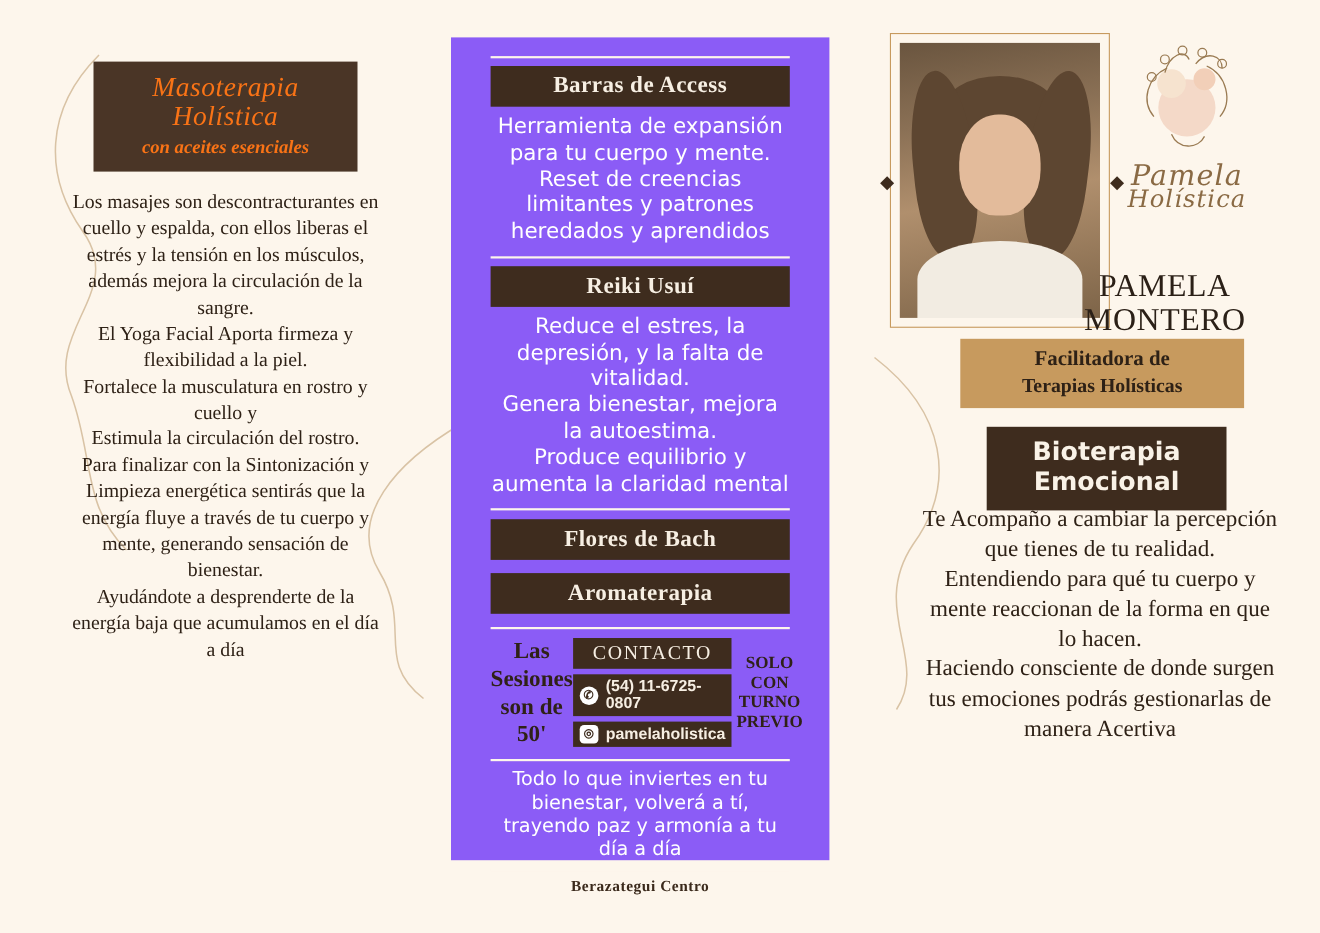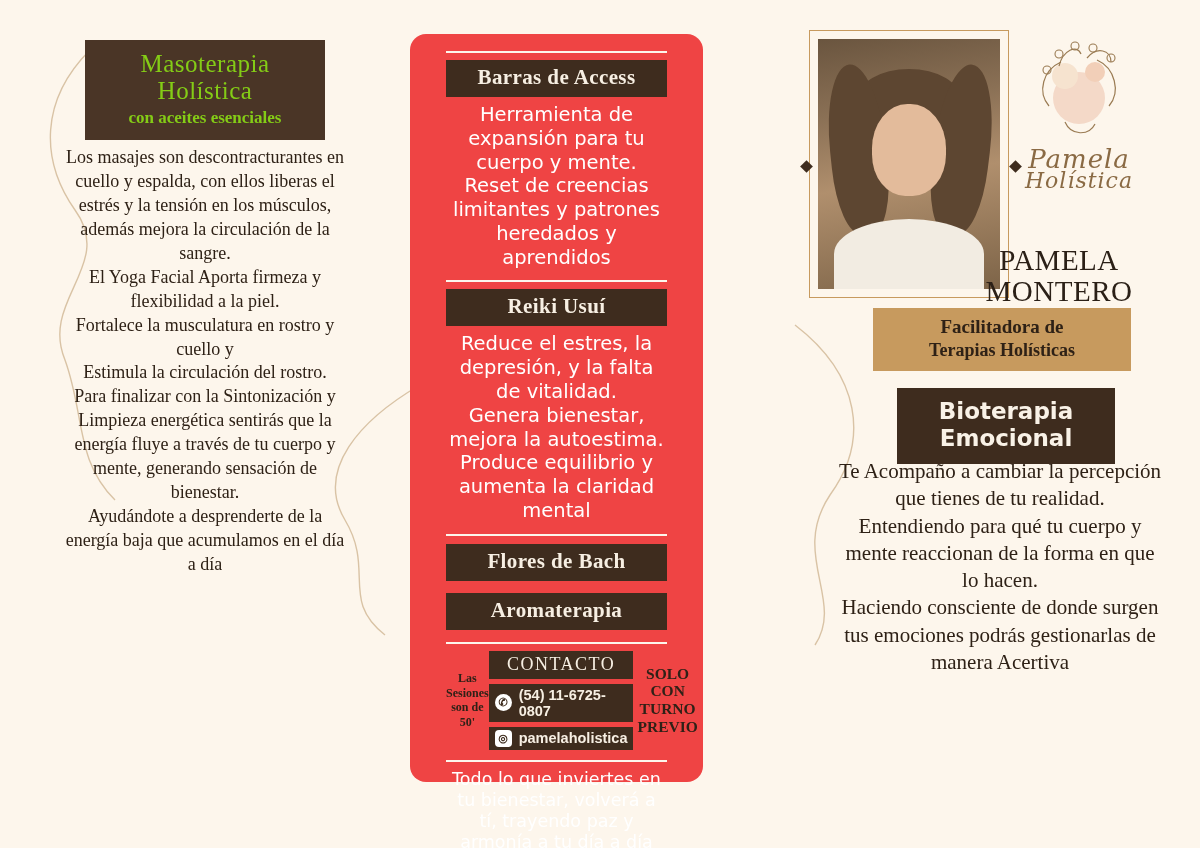--- a/index.html
+++ b/index.html
@@ -30,24 +30,25 @@
   
   .col-left {
     position: absolute;
     left: 60px;
     top: 40px;
     width: 290px;
     text-align: center;
   }
   .title-box {
     background: #4a3526;
-    color: #84cc16;
+    color: #f97316;
     padding: 10px 6px 12px 6px;
     width: 228px;
-    margin: 0 auto;
+    margin: 16px auto;
+    font-style: italic;
   }
   .title-box .t1 {
     font-size: 25px;
     line-height: 1.08;
     letter-spacing: .5px;
   }
   .title-box .t2 {
     font-size: 17px;
     font-weight: bold;
     margin-top: 4px;
@@ -70,24 +71,23 @@
   }
   .body-text p {
     margin: 0 0 0 0;
   }
 
   
   .col-center {
     position: absolute;
     left: 410px;
     top: 34px;
-    width: 293px;
+    width: 344px;
     height: 748px;
-    background: #ef4444;
-    border-radius: 16px;
+    background: #8b5cf6;
   }
   .center-inner {
     padding: 10px 36px 0 36px;
   }
   .rule {
     height: 2px;
     background: #fdf6ec;
     margin: 7px 0 7px 0;
   }
   .dark-label {
@@ -113,21 +113,21 @@
 
   .contact-row {
     display: flex;
     align-items: center;
     margin-top: 6px;
   }
   .sessions {
     width: 82px;
     color: #2f2117;
     font-weight: bold;
-    font-size: 12px;
+    font-size: 21px;
     line-height: 1.2;
     text-align: center;
     font-family: "Liberation Serif", serif;
   }
   .contact-block {
     width: 176px;
   }
   .contact-head {
     background: #3e2c1e;
     color: #f7efe3;

